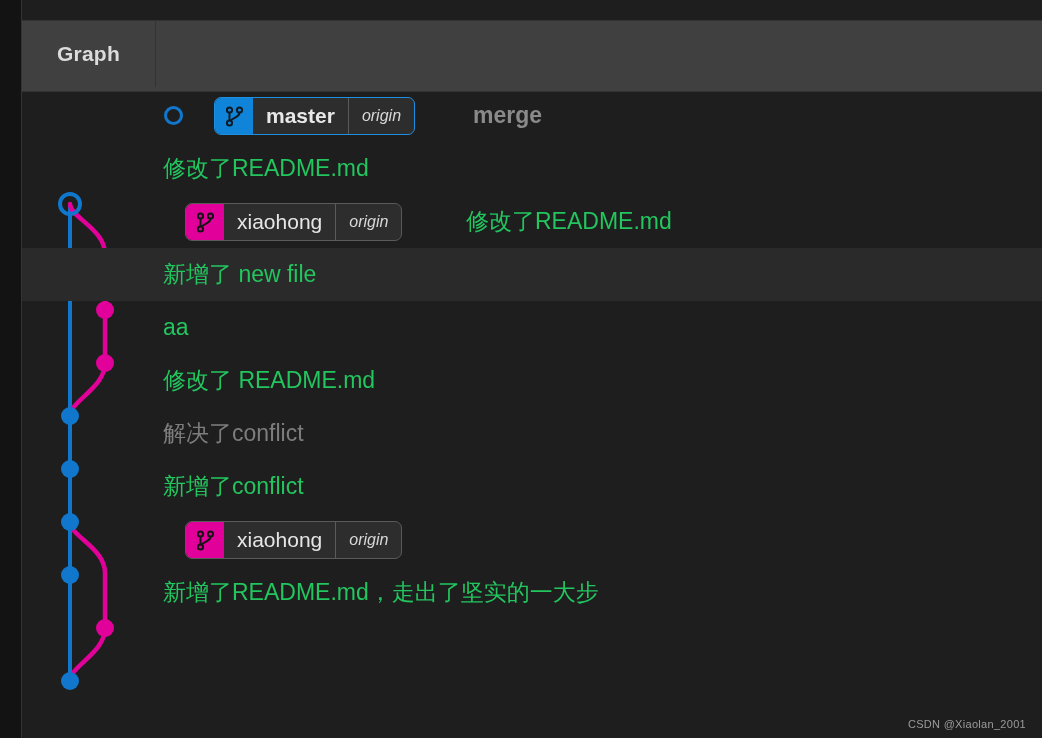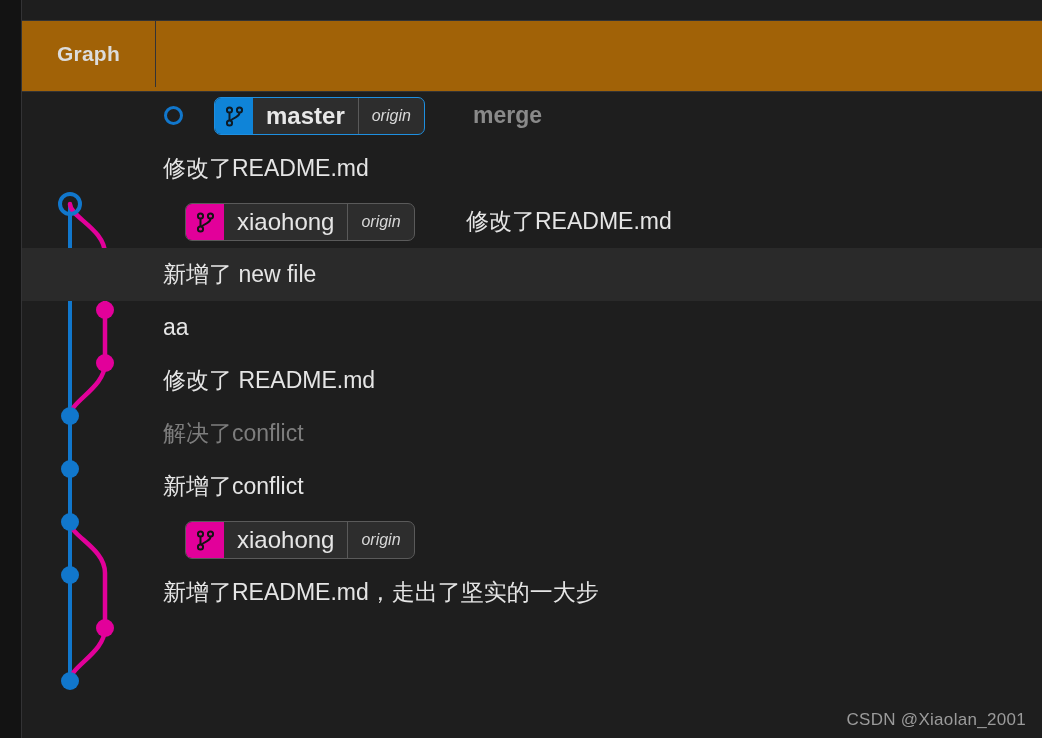--- a/index.html
+++ b/index.html
@@ -25,21 +25,21 @@
     width: 1021px; height: 738px;
     background: #1e1e1e;
     border-left: 1px solid #333335;
   }
   
   .header {
     position: absolute; left: 0; top: 20px;
     width: 1021px; height: 72px;
     border-top: 1px solid #333335;
     border-bottom: 1px solid #333335;
-    background: #a16207;
+    background: #404040;
   }
   .header .col-graph {
     position: absolute; left: 0; top: 0;
     width: 134px; height: 66px;
     border-right: 1px solid #333335;
     display: flex; align-items: center; justify-content: center;
   }
   .header .col-graph span {
     font-size: 21px; font-weight: bold; color: #dcdcdc;
     letter-spacing: .2px;
@@ -56,21 +56,21 @@
   .commit-row {
     position: relative;
     height: 53px;
     width: 1021px;
     display: flex; align-items: center;
   }
   .commit-row.selected { background: #2a2a2a; }
   .row-msg {
     position: absolute; left: 141px;
     font-size: 23px;
-    color: #e5e5e5;
+    color: #22c55e;
     white-space: nowrap;
     line-height: 53px;
   }
   .row-msg.dim { color: #7d7d7d; }
   .row-msg.bold-gray { color: #8a8a8a; font-weight: bold; }
 
   
   .graph-svg {
     position: absolute; left: 0; top: 0;
     width: 135px; height: 610px;
@@ -100,40 +100,40 @@
   .badge .bicon {
     width: 38px;
     display: flex; align-items: center; justify-content: center;
     flex: none;
   }
   .badge.master .bicon { background: #0f84d8; }
   .badge.pink .bicon { background: #e2009a; }
   .badge .bname {
     display: flex; align-items: center;
     padding: 2px 13px;
-    font-size: 24px;
+    font-size: 21px;
     color: #e6e6e6;
     border-right: 1px solid #5a5a5a;
     white-space: nowrap;
   }
   .badge.master .bname { font-weight: bold; color: #e8e8e8; }
   .badge .bremote {
     display: flex; align-items: center;
     padding: 0 13px;
     font-size: 16px;
     font-style: italic;
     color: #d8d8d8;
     white-space: nowrap;
   }
 
   
   .watermark {
     position: absolute;
     right: 16px; bottom: 8px;
-    font-size: 17px;
+    font-size: 11px;
     color: #9b9b9b;
     letter-spacing: .3px;
   }
 </style>
 </head>
 <body>
 
 <div id="app">
 
   <div class="gutter"></div>

